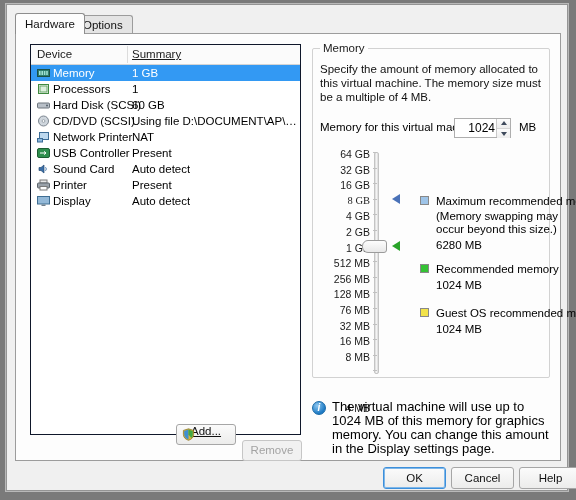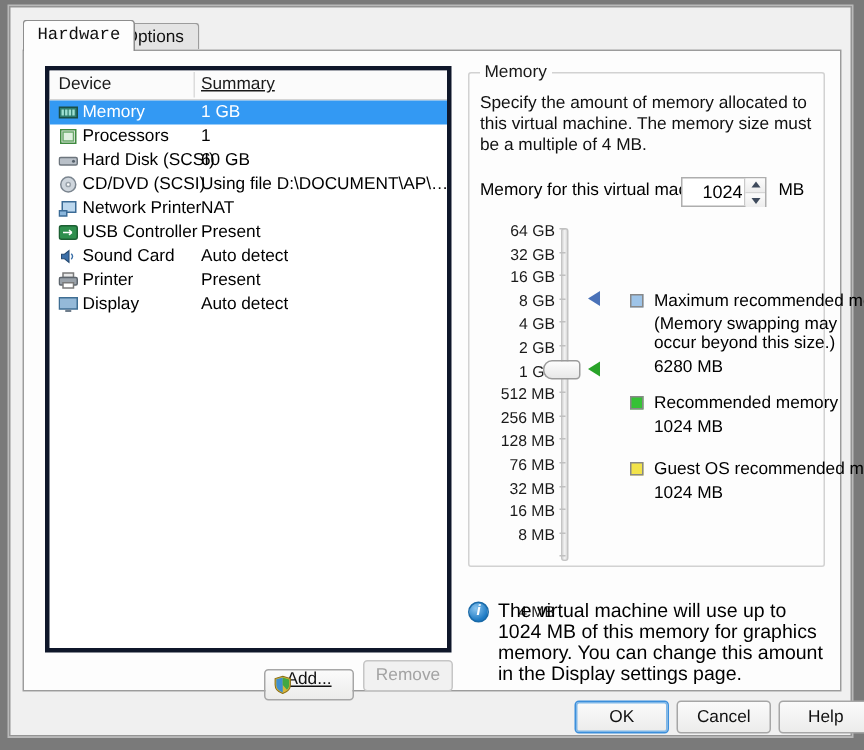--- a/index.html
+++ b/index.html
@@ -41,40 +41,40 @@
     color: #111;
     cursor: default;
   }
   .tab.active {
     top: 0; height: 21px; line-height: 20px;
     background: #fdfdfd;
     border-color: #8d8d8d;
     z-index: 3;
     font-weight: normal;
   }
-  .tab-0 { left: 0; font-family: Liberation Mono, monospace; }
+  .tab-0 { left: 0; }
   .tab-1 { left: 58px; }
 
   
   .tabpage {
     position: absolute;
     left: 8px; top: 28px;
     width: 546px; height: 428px;
     background: #fdfdfd;
     border: 1px solid #9c9c9c;
     box-sizing: border-box;
   }
 
   
   .devlist {
     position: absolute;
     left: 14px; top: 10px;
     width: 271px; height: 391px;
     background: #fff;
-    border: 3px solid #0f172a;
+    border: 1px solid #0f172a;
     box-sizing: border-box;
     overflow: hidden;
   }
   .devhead {
     position: relative;
     height: 19px;
     background: #fbfbfb;
     border-bottom: 1px solid #d4d4d4;
   }
   .devhead .col {
@@ -124,21 +124,21 @@
     border: 1px solid #a6a6a6;
     border-radius: 3px;
     color: #111;
     cursor: default;
     box-sizing: border-box;
     text-align: center;
   }
   .btn.disabled { color: #a3a3a3; background: #f1f1f1; border-color: #c6c6c6; }
   .btn.focus { border-color: #3c8fdb; box-shadow: 0 0 0 1px #7fb7e8 inset; }
   #add-btn {
-    position: absolute; left: 160px; top: 412px;
+    position: absolute; left: 160px; top: 390px;
     width: 60px; height: 21px;
     text-decoration: underline;
   }
   #add-btn .shield {
     position: absolute; left: 5px; top: 3px;
     width: 13px; height: 13px;
   }
   #remove-btn {
     position: absolute; left: 226px; top: 406px;
     width: 60px; height: 21px; line-height: 19px;
@@ -462,21 +462,21 @@
 
     <div class="scale">
       <div class="track"></div>
       <div id="tick-container">
           <div class="tick-label" style="top: -2px;">64 GB</div>
           <div class="tick-mark" style="top: 2px;"></div>
           <div class="tick-label" style="top: 13.6px;">32 GB</div>
           <div class="tick-mark" style="top: 17.6px;"></div>
           <div class="tick-label" style="top: 29.2px;">16 GB</div>
           <div class="tick-mark" style="top: 33.2px;"></div>
-          <div class="tick-label" style="top: 44.8px;">8 GB</div>
+          <div class="tick-label" style="top: 44.8px; font-family: Liberation Serif, serif;">8 GB</div>
           <div class="tick-mark" style="top: 48.8px;"></div>
           <div class="tick-label" style="top: 60.4px;">4 GB</div>
           <div class="tick-mark" style="top: 64.4px;"></div>
           <div class="tick-label" style="top: 76px;">2 GB</div>
           <div class="tick-mark" style="top: 80px;"></div>
           <div class="tick-label" style="top: 91.6px;">1 GB</div>
           <div class="tick-mark" style="top: 95.6px;"></div>
           <div class="tick-label" style="top: 107.2px;">512 MB</div>
           <div class="tick-mark" style="top: 111.2px;"></div>
           <div class="tick-label" style="top: 122.8px;">256 MB</div>

